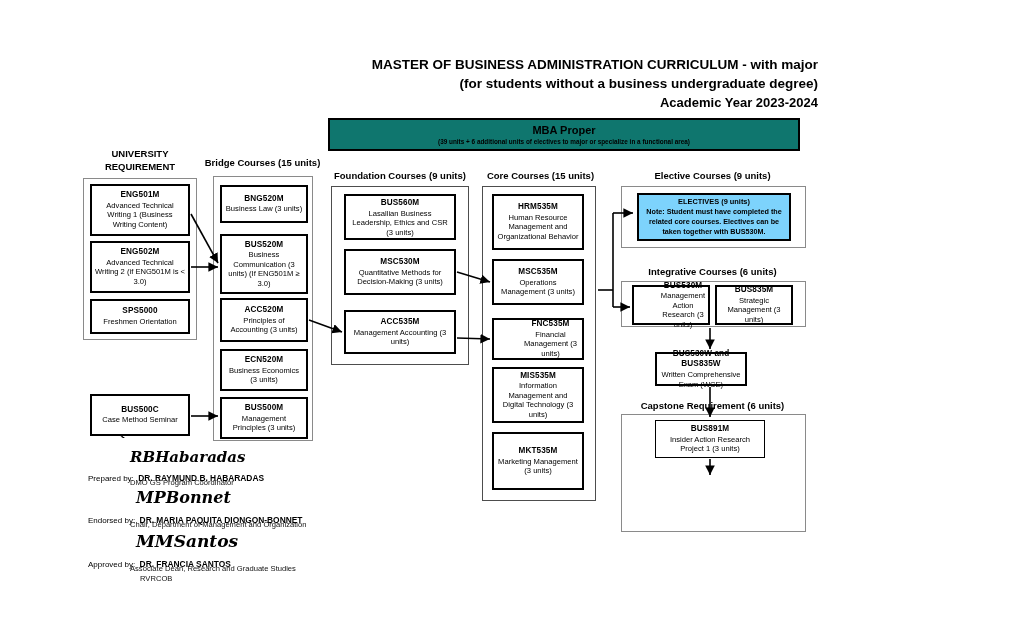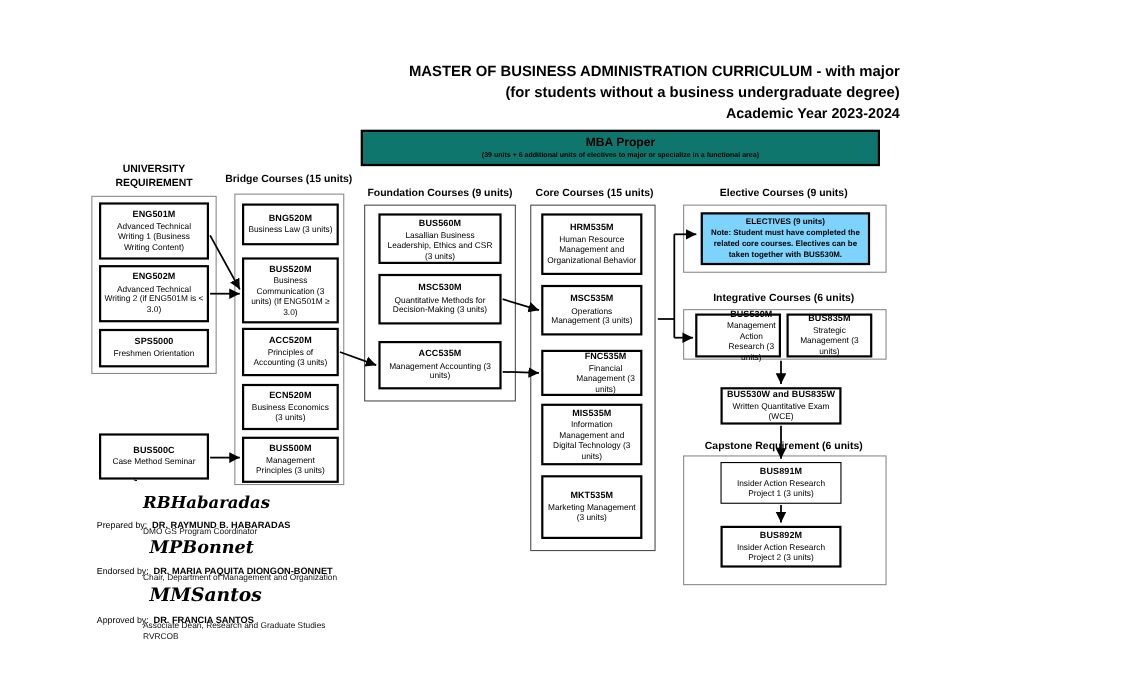--- a/index.html
+++ b/index.html
@@ -182,34 +182,30 @@
   <div class="abs frame" style="left:621px;top:281px;width:185px;height:46px;"></div>
   <div class="abs box" style="left:632px;top:285px;width:78px;height:40px;padding-left:27px;">
     <div class="code">BUS530M</div>
     <div class="desc">Management Action Research (3 units)</div>
   </div>
   <div class="abs box" style="left:715px;top:285px;width:78px;height:40px;">
     <div class="code">BUS835M</div>
     <div class="desc">Strategic Management (3 units)</div>
   </div>
 
-  <div class="abs box" style="left:655px;top:352px;width:110px;height:34px;">
+  <div class="abs box" style="left:655px;top:352px;width:92px;height:34px;">
     <div class="code">BUS530W and BUS835W</div>
-    <div class="desc">Written Quantitative Exam (WCE)</div>
+    <div class="desc">Written Comprehensive Exam (WCE)</div>
   </div>
 
   <div class="abs grp-head" style="left:620px;top:400px;width:185px;">Capstone Requirement (6 units)</div>
   <div class="abs frame" style="left:621px;top:414px;width:185px;height:118px;"></div>
   <div class="abs box thin" style="left:655px;top:420px;width:110px;height:38px;">
     <div class="code">BUS891M</div>
     <div class="desc">Insider Action Research Project 1 (3 units)</div>
-  </div>
-  <div class="abs box" style="left:655px;top:478px;width:110px;height:38px;">
-    <div class="code">BUS892M</div>
-    <div class="desc">Insider Action Research Project 2 (3 units)</div>
   </div>
 
   <svg class="wires" viewBox="0 0 1024 622">
     <defs>
       <marker id="ah" markerWidth="7" markerHeight="7" refX="6" refY="3" orient="auto">
         <path d="M0,0 L6,3 L0,6 z" fill="#000"></path>
       </marker>
     </defs>
     <g stroke="#000" stroke-width="1.6" fill="none" marker-end="url(#ah)">
 
@@ -262,18 +258,18 @@
       <div class="sig-role" style="position:absolute;left:42px;top:28px;">Chair, Department of Management and Organization</div>
     </div>
 
     <div class="sig-row" style="height:44px;margin-top:6px;">
       <div class="scribble" style="left:48px;top:-5px;font-size:17px;">MMSantos</div>
       <div style="position:absolute;left:0px;top:17px;">
         <span class="sig-label">Approved by:</span>
         <span class="sig-name">DR. FRANCIA SANTOS</span>
       </div>
       <div class="sig-role" style="position:absolute;left:42px;top:28px;">Associate Dean, Research and Graduate Studies</div>
-      <div class="sig-role" style="position:absolute;left:42px;top:38px;">RVRCOB</div>
+      <div class="sig-role" style="position:absolute;left:52px;top:38px;">RVRCOB</div>
     </div>
 
   </div>
 
 </div>
 
 </body></html>

